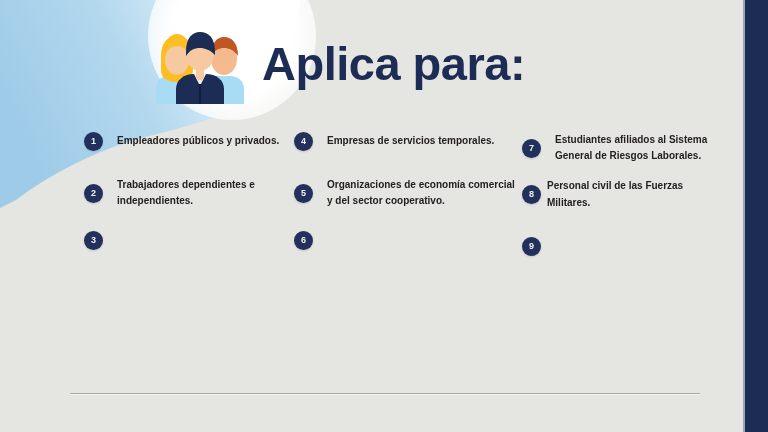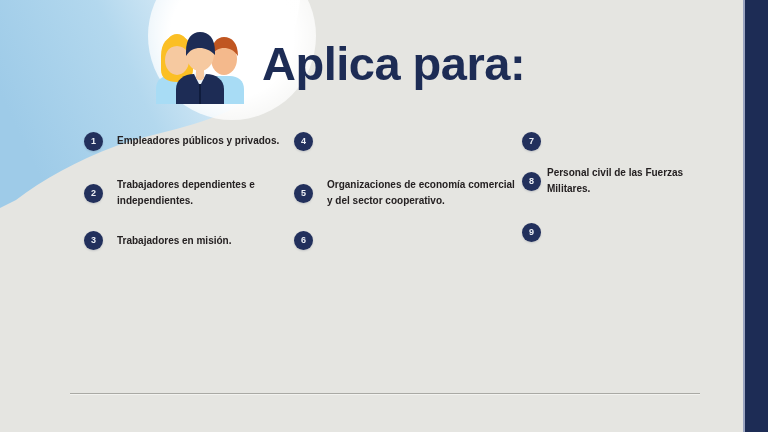--- a/index.html
+++ b/index.html
@@ -166,40 +166,41 @@
       <div class="item">
         <div class="badge">1</div>
         <div class="item-text">Empleadores públicos y privados.</div>
       </div>
       <div class="item" style="margin-bottom:22px;">
         <div class="badge">2</div>
         <div class="item-text">Trabajadores dependientes e independientes.</div>
       </div>
       <div class="item">
         <div class="badge">3</div>
-        <div class="item-text">Trabajadores en misión.</div>
       </div>
     </div>
 
     <div class="column col-2">
       <div class="item">
         <div class="badge">4</div>
+        <div class="item-text">Empresas de servicios temporales.</div>
       </div>
       <div class="item" style="margin-bottom:22px;">
         <div class="badge">5</div>
         <div class="item-text">Organizaciones de economía comercial y del sector cooperativo.</div>
       </div>
       <div class="item">
         <div class="badge">6</div>
       </div>
     </div>
 
     <div class="column col-3">
       <div class="item" style="margin-bottom:14px;">
         <div class="badge">7</div>
+        <div class="item-text">Estudiantes afiliados al Sistema General de Riesgos Laborales.</div>
       </div>
       <div class="item indented" style="margin-bottom:26px;">
         <div class="badge">8</div>
         <div class="item-text">Personal civil de las Fuerzas Militares.</div>
       </div>
       <div class="item">
         <div class="badge">9</div>
       </div>
     </div>
 

